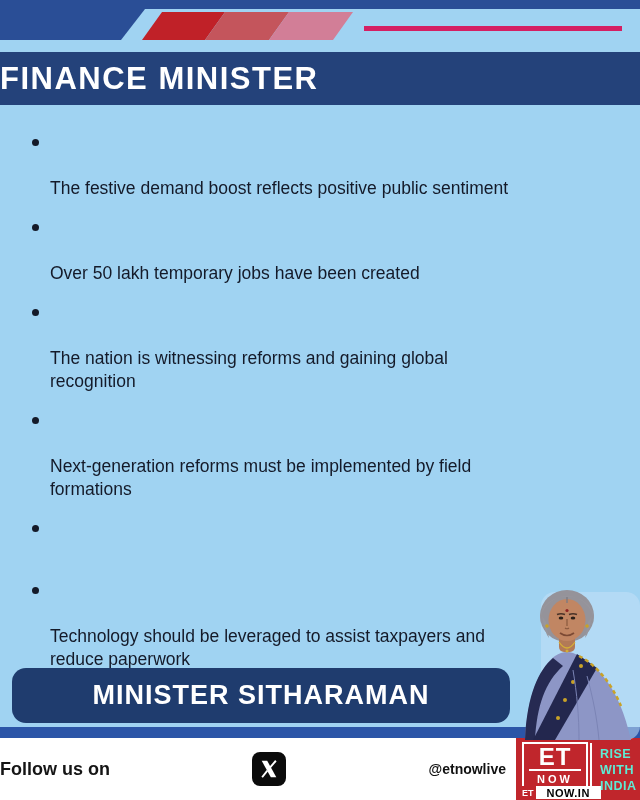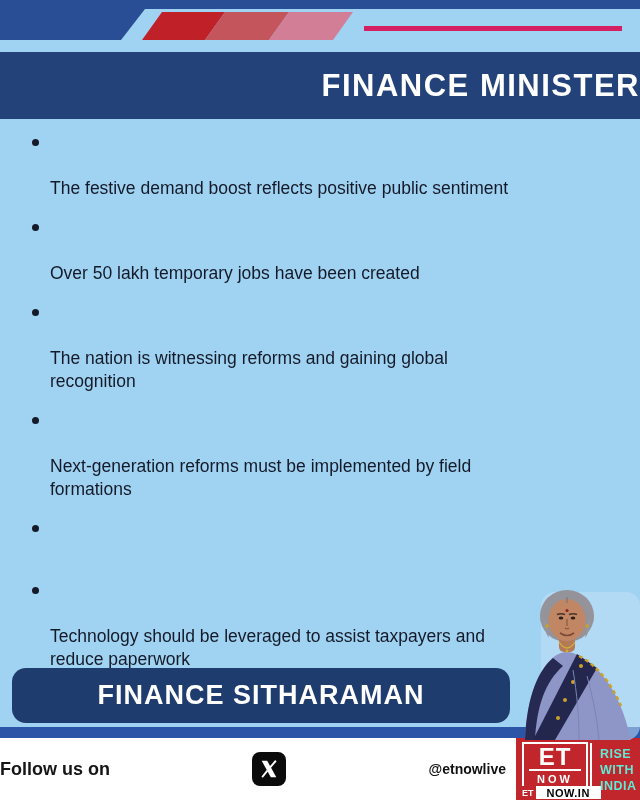--- a/index.html
+++ b/index.html
@@ -3,22 +3,22 @@
 <meta charset="utf-8">
 <style>
   html,body{margin:0;padding:0;}
   body{font-family:"Liberation Sans", sans-serif;}
   .canvas{position:relative;width:640px;height:800px;background:var(--light_blue);overflow:hidden;}
 
   
   .top-decor{position:absolute;left:0;top:0;width:640px;height:52px;}
 
   
-  .header-bar{position:absolute;left:0;top:52px;width:640px;height:67px;background:var(--header_navy);
-    display:flex;align-items:center;justify-content:flex-end;}
+  .header-bar{position:absolute;left:0;top:52px;width:640px;height:53px;background:var(--header_navy);
+    display:flex;align-items:center;justify-content:flex-start;}
   .header-bar span{color:#fff;font-size:31px;font-weight:bold;letter-spacing:1.5px;}
 
   
   .bullet-list{position:absolute;left:30px;top:131px;width:560px;margin:0;padding:0;list-style:none;}
   .bullet{position:relative;padding-left:20px;margin-bottom:16px;
     font-size:17.5px;line-height:23px;font-weight:normal;color:var(--text_dark);white-space:pre-line;}
   .dot{position:absolute;left:2px;top:8px;width:7px;height:7px;border-radius:50%;background:var(--text_dark);}
 
   
   .name-banner{position:absolute;left:12px;top:668px;width:498px;height:55px;background:var(--banner_navy);
@@ -101,21 +101,21 @@
 
     <li class="bullet">
       <span class="dot"></span>
       <span class="btext">Officials should be encouraged to conduct quality
 investigations</span>
     </li>
 
   </ul>
 
   <div class="name-banner">
-    <span>FINANCE SITHARAMAN</span>
+    <span>MINISTER SITHARAMAN</span>
   </div>
 
   <div class="portrait">
     <svg viewBox="0 0 125 158" width="125" height="158">
       <rect x="26" y="10" width="99" height="148" rx="14" fill="#c2e0f7" opacity="0.55"></rect>
 
       <ellipse cx="52" cy="34" rx="27" ry="26" fill="#95939a"></ellipse>
 
       <rect x="44" y="50" width="16" height="20" rx="5" fill="#b27a57"></rect>
 

